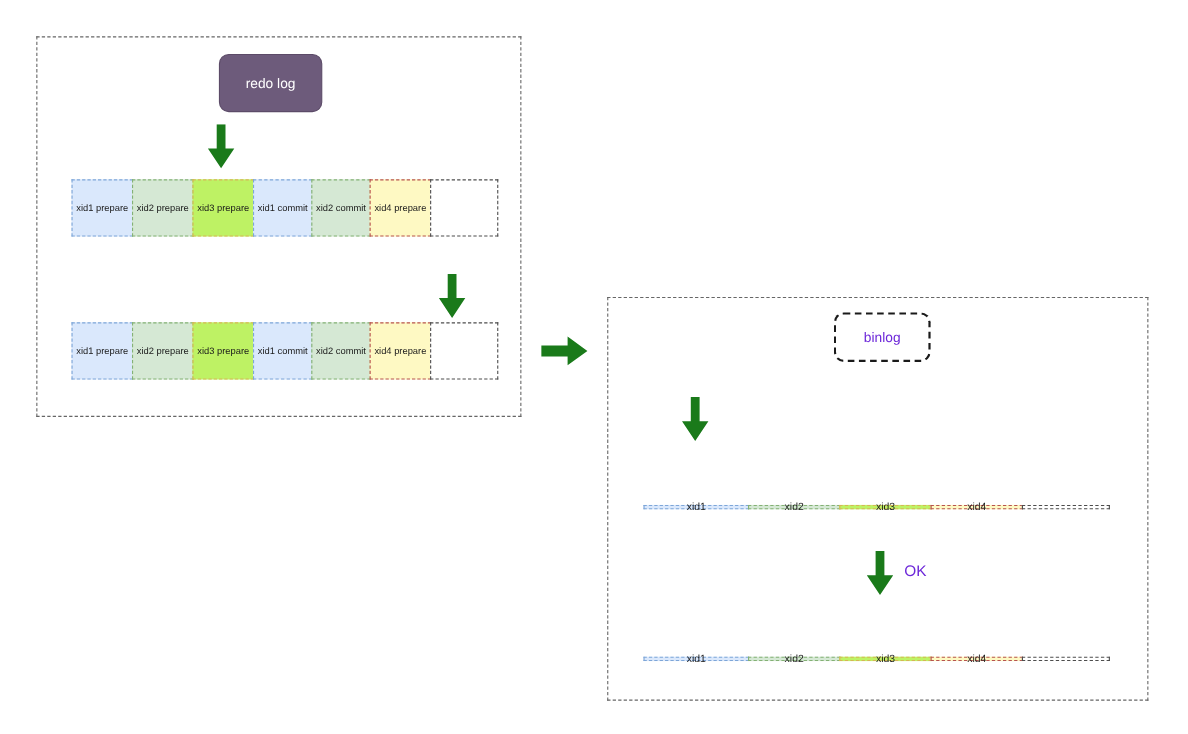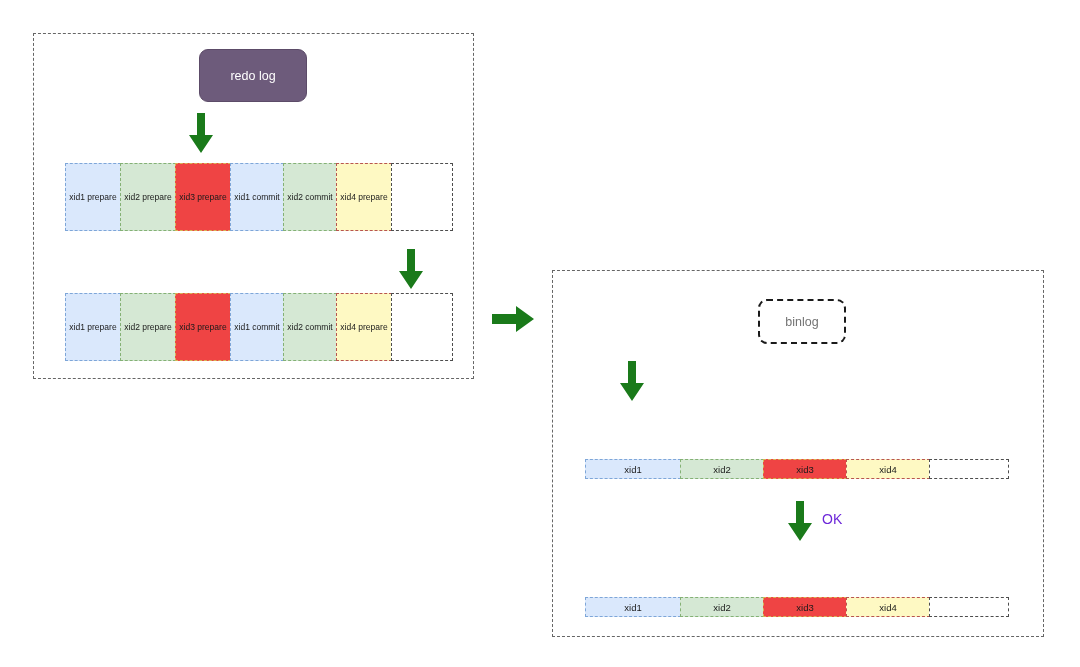--- a/index.html
+++ b/index.html
@@ -27,73 +27,73 @@
     box-sizing: border-box;
   }
   #panel-redo  { left: 33px;  top: 33px;  width: 441px; height: 346px; }
   #panel-binlog{ left: 552px; top: 270px; width: 492px; height: 367px; }
 
   
   .redo-box {
     position: absolute;
     left: 199px;
     top: 49px;
-    width: 108px;
+    width: 94px;
     height: 53px;
     background: #6d5b7b;
     border: 1px solid #5c4b68;
     border-radius: 9px;
     color: #ffffff;
     font-size: 12.5px;
     display: flex;
     align-items: center;
     justify-content: center;
     box-sizing: border-box;
   }
 
   
   .binlog-box {
     position: absolute;
     left: 758px;
-    top: 299px;
+    top: 284px;
     width: 88px;
     height: 45px;
     background: #ffffff;
     border: 2px dashed #1a1a1a;
     border-radius: 9px;
-    color: #737373;
+    color: #6d28d9;
     font-size: 12.5px;
     display: flex;
     align-items: center;
     justify-content: center;
     box-sizing: border-box;
   }
 
   
   .strip {
     position: absolute;
     display: flex;
-    height: 68px;
+    height: 52px;
     box-sizing: border-box;
   }
   .cell {
     border: 1px dashed #7a7a7a;
     margin-left: -1px;
     display: flex;
     align-items: center;
     justify-content: center;
     font-size: 8.5px;
     color: #1a1a1a;
     box-sizing: border-box;
     white-space: nowrap;
   }
   .cell:first-child { margin-left: 0; }
   .cell.blue   { background: #dae8fc; border-color: #7ea6d8; }
   .cell.green  { background: #d5e8d4; border-color: #84b175; }
-  .cell.yellow { background: #ef4444; border-color: #d6b656; }
+  .cell.yellow { background: #bef264; border-color: #d6b656; }
   .cell.red    { background: #fef9c3; border-color: #b85450; }
   .cell.empty  { background: #ffffff; border-color: #4d4d4d; }
 
   .strip.big .cell { font-size: 9.5px; margin-top: 48px; }
 
   
   #strip-redo-1   { left: 65px;  top: 163px; }
   #strip-redo-2   { left: 65px;  top: 293px; }
   #strip-binlog-1 { left: 585px; top: 411px; }
   #strip-binlog-2 { left: 585px; top: 549px; }

